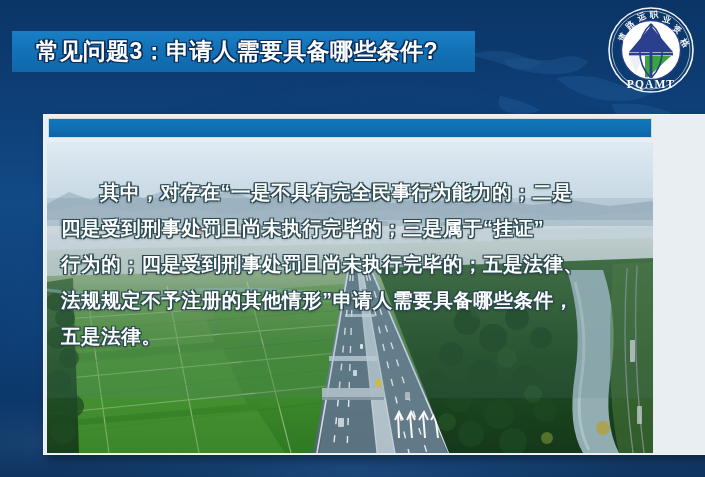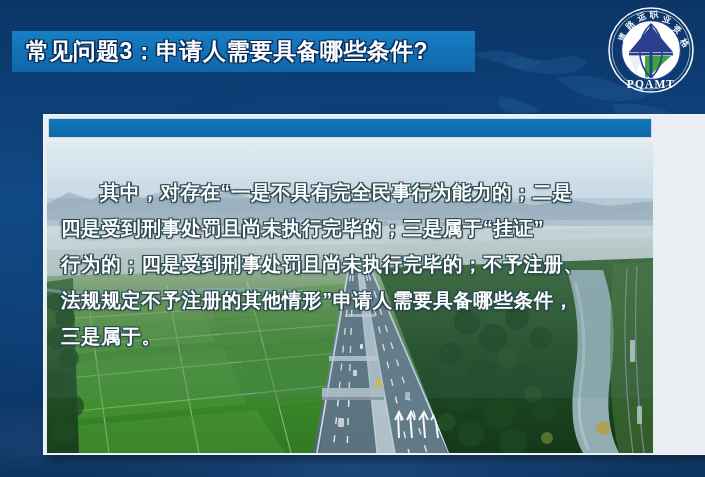--- a/index.html
+++ b/index.html
@@ -34,21 +34,21 @@
   }
 
   
   .title-bar {
     position:absolute; left:12px; top:31px;
     width:463px; height:41px;
     background:linear-gradient(180deg,#1a7fc6 0%, #1372b6 45%, #1068aa 100%);
     display:flex; align-items:center;
   }
   .title-text {
-    padding-left:14px;
+    padding-left:24px;
     font-size:23px;
     font-weight:bold;
     color:#ffffff;
     letter-spacing:0.4px;
     white-space:nowrap;
     text-shadow:
       -1.4px -1.4px 0 #0a2f5c,  1.4px -1.4px 0 #0a2f5c,
       -1.4px  1.4px 0 #0a2f5c,  1.4px  1.4px 0 #0a2f5c,
        0 0 2px #0a2f5c;
   }
@@ -396,19 +396,19 @@
         <circle cx="556" cy="286" r="7" fill="#b79c2e" opacity="0.7"></circle>
         <circle cx="500" cy="296" r="6" fill="#8a9c34" opacity="0.55"></circle>
 
         <rect x="0" y="56" width="606" height="200" fill="#5e7b86" opacity="0.16"></rect>
       </svg>
     </div>
 
     <div class="body-text" style="left:17px; top:59px; width:578px;">
       <div class="body-line indent">其中，对存在“一是不具有完全民事行为能力的；二是</div>
       <div class="body-line">四是受到刑事处罚且尚未执行完毕的；三是属于“挂证”</div>
-      <div class="body-line">行为的；四是受到刑事处罚且尚未执行完毕的；不予注册、</div>
+      <div class="body-line">行为的；四是受到刑事处罚且尚未执行完毕的；五是法律、</div>
       <div class="body-line">法规规定不予注册的其他情形”申请人需要具备哪些条件，</div>
-      <div class="body-line">三是属于。</div>
+      <div class="body-line">五是法律。</div>
     </div>
 
   </div>
 </div>
 
 </body></html>

